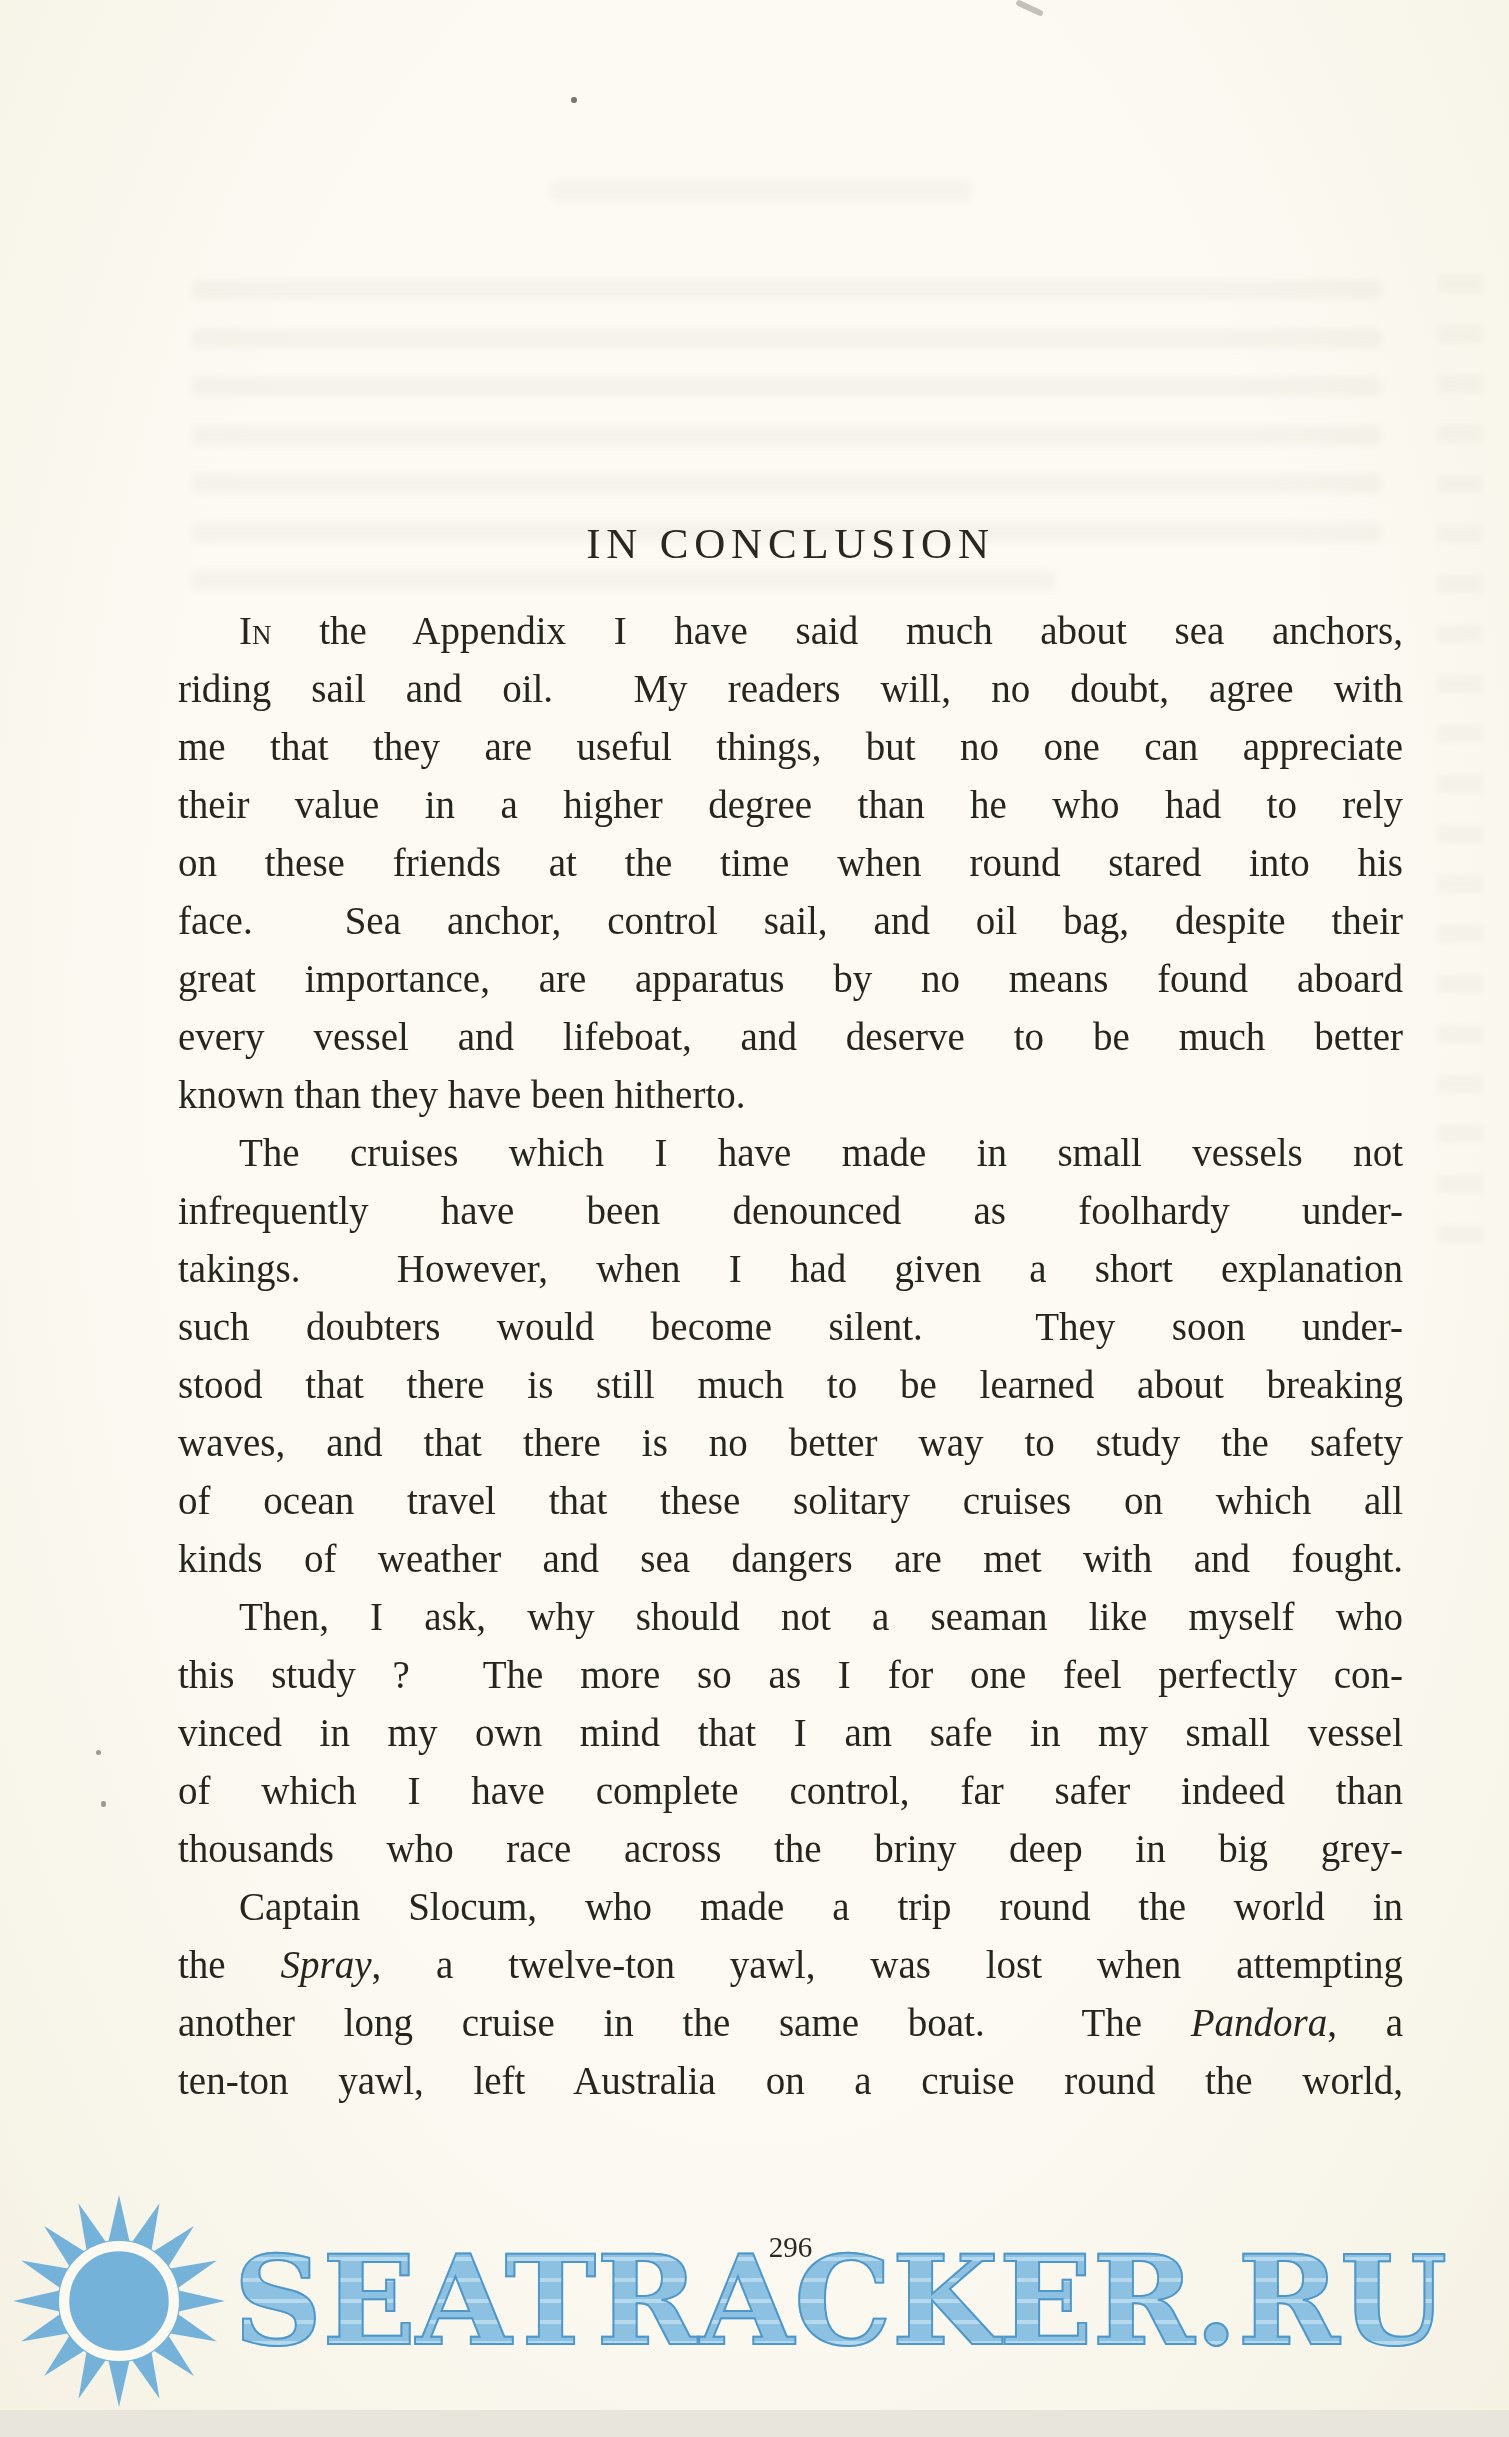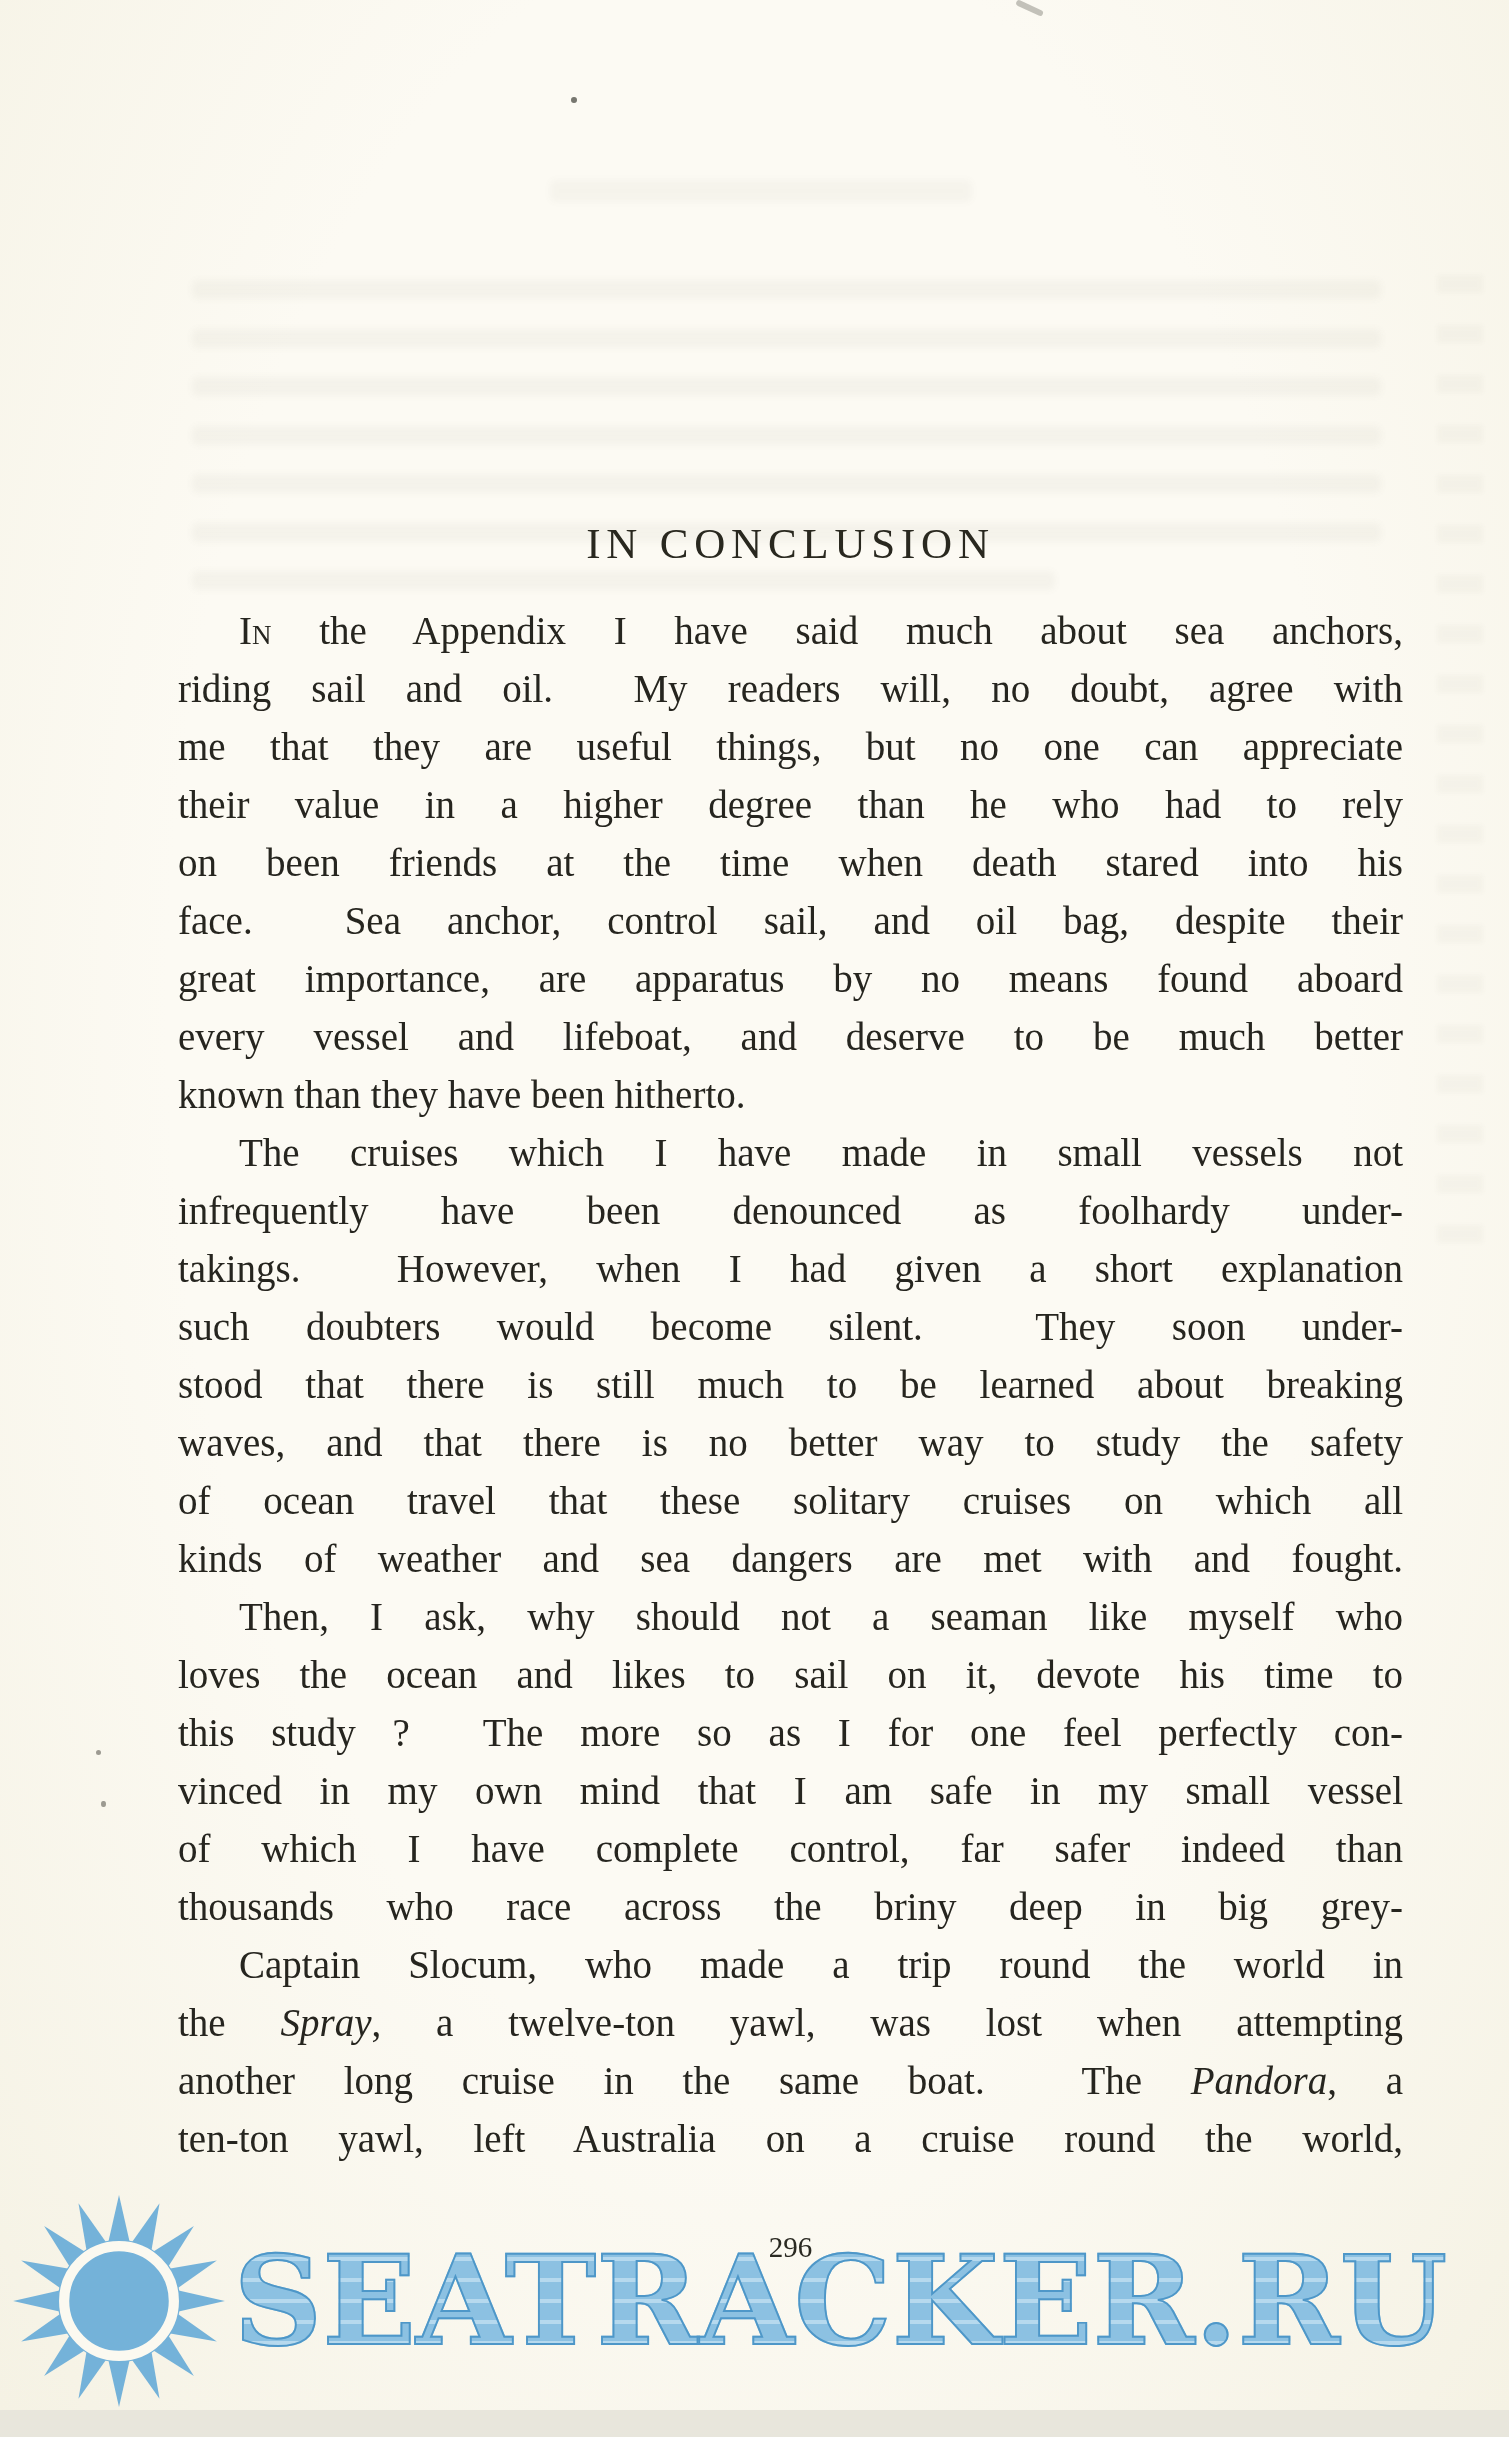--- a/index.html
+++ b/index.html
@@ -106,39 +106,38 @@
   <div class="speck s4"></div>
 
   <div class="title">IN CONCLUSION</div>
 
   <div class="text-block">
       <div class="para">
         <div class="line j ind"><span>I</span><span class="sc">n</span><span> the Appendix I have said much about sea anchors,</span></div>
         <div class="line j"><span>riding sail and oil.  My readers will, no doubt, agree with</span></div>
         <div class="line j"><span>me that they are useful things, but no one can appreciate</span></div>
         <div class="line j"><span>their value in a higher degree than he who had to rely</span></div>
-        <div class="line j"><span>on been friends at the time when death stared into his</span></div>
+        <div class="line j"><span>on these friends at the time when round stared into his</span></div>
         <div class="line j"><span>face.  Sea anchor, control sail, and oil bag, despite their</span></div>
         <div class="line j"><span>great importance, are apparatus by no means found aboard</span></div>
         <div class="line j"><span>every vessel and lifeboat, and deserve to be much better</span></div>
         <div class="line"><span>known than they have been hitherto.</span></div>
       </div>
       <div class="para">
         <div class="line j ind"><span>The cruises which I have made in small vessels not</span></div>
         <div class="line j"><span>infrequently have been denounced as foolhardy under-</span></div>
         <div class="line j"><span>takings.  However, when I had given a short explanation</span></div>
         <div class="line j"><span>such doubters would become silent.  They soon under-</span></div>
         <div class="line j"><span>stood that there is still much to be learned about breaking</span></div>
         <div class="line j"><span>waves, and that there is no better way to study the safety</span></div>
         <div class="line j"><span>of ocean travel that these solitary cruises on which all</span></div>
         <div class="line j"><span>kinds of weather and sea dangers are met with and fought.</span></div>
       </div>
       <div class="para">
         <div class="line j ind"><span>Then, I ask, why should not a seaman like myself who</span></div>
-        <div class="line j"><span>loves the ocean and likes to sail on it, devote his time to</span></div>
         <div class="line j"><span>this study ?  The more so as I for one feel perfectly con-</span></div>
         <div class="line j"><span>vinced in my own mind that I am safe in my small vessel</span></div>
         <div class="line j"><span>of which I have complete control, far safer indeed than</span></div>
         <div class="line j"><span>thousands who race across the briny deep in big grey-</span></div>
       </div>
       <div class="para">
         <div class="line j ind"><span>Captain Slocum, who made a trip round the world in</span></div>
         <div class="line j"><span>the </span><span class="it">Spray</span><span>, a twelve-ton yawl, was lost when attempting</span></div>
         <div class="line j"><span>another long cruise in the same boat.  The </span><span class="it">Pandora</span><span>, a</span></div>
         <div class="line j"><span>ten-ton yawl, left Australia on a cruise round the world,</span></div>

